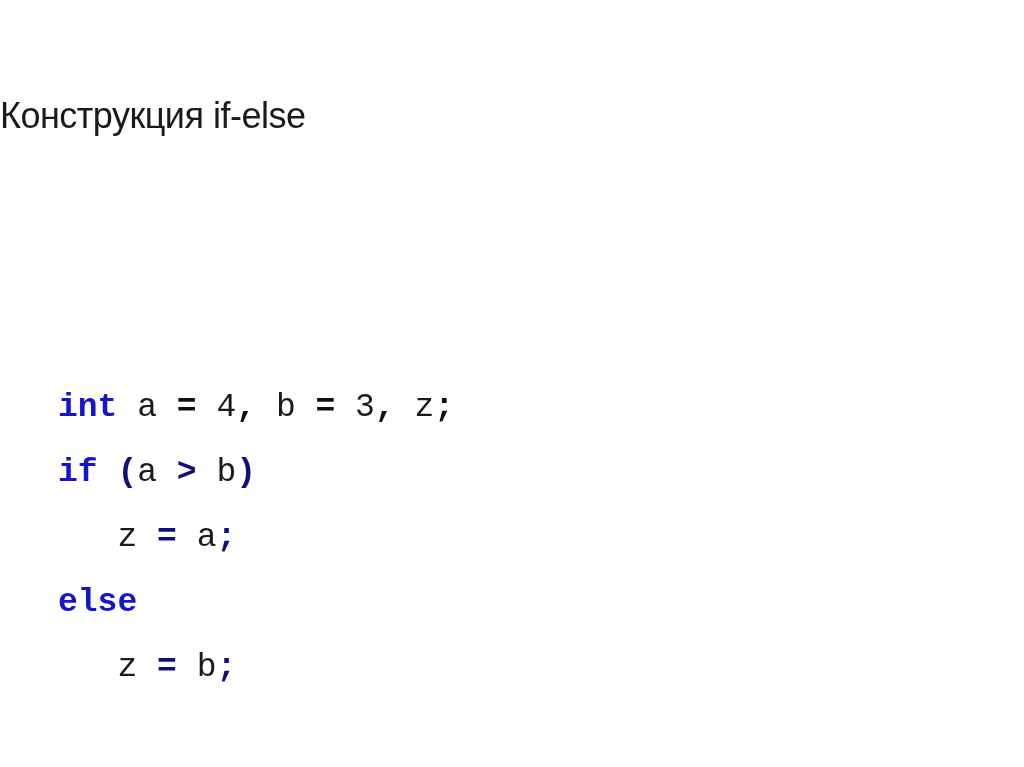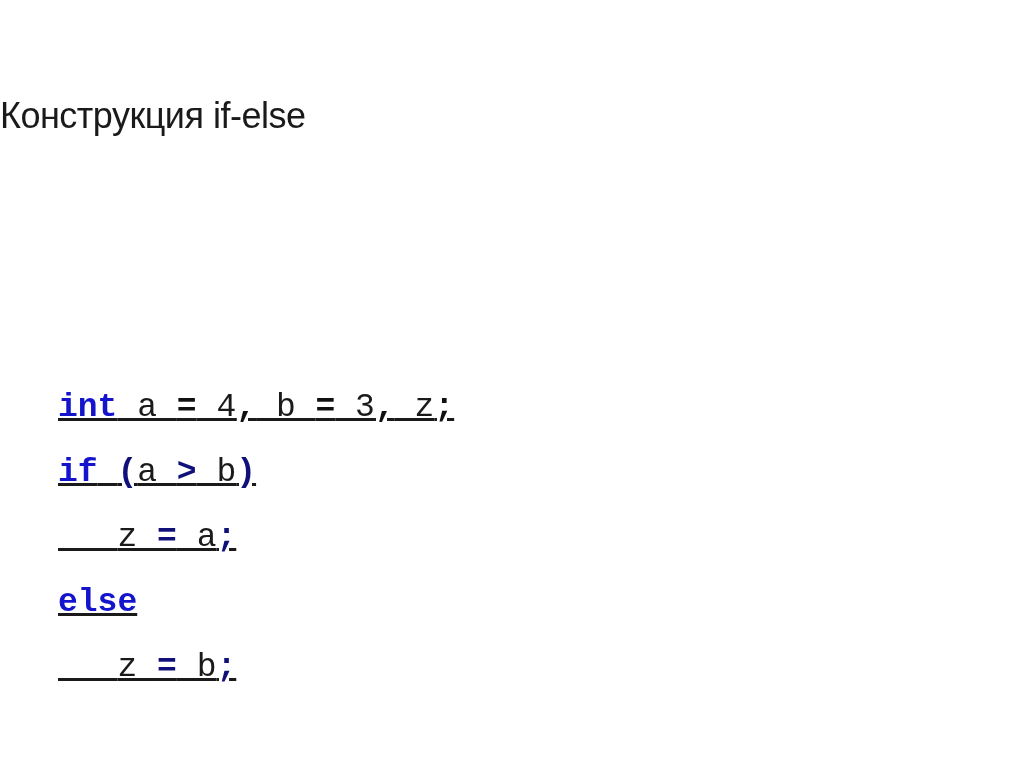--- a/index.html
+++ b/index.html
@@ -49,21 +49,20 @@
     font-family: "Liberation Mono", "DejaVu Sans Mono", monospace;
     font-size: 33px;
     line-height: 65px;
     white-space: pre;
     color: #1a1a1a;
   }
 
   .code-line {
     height: 65px;
     white-space: pre;
-    text-decoration: underline;
   }
 
   
   .tok-keyword {
     color: #1414cd;
     font-weight: bold;
   }
   .tok-operator {
     color: #10107a;
     font-weight: bold;

